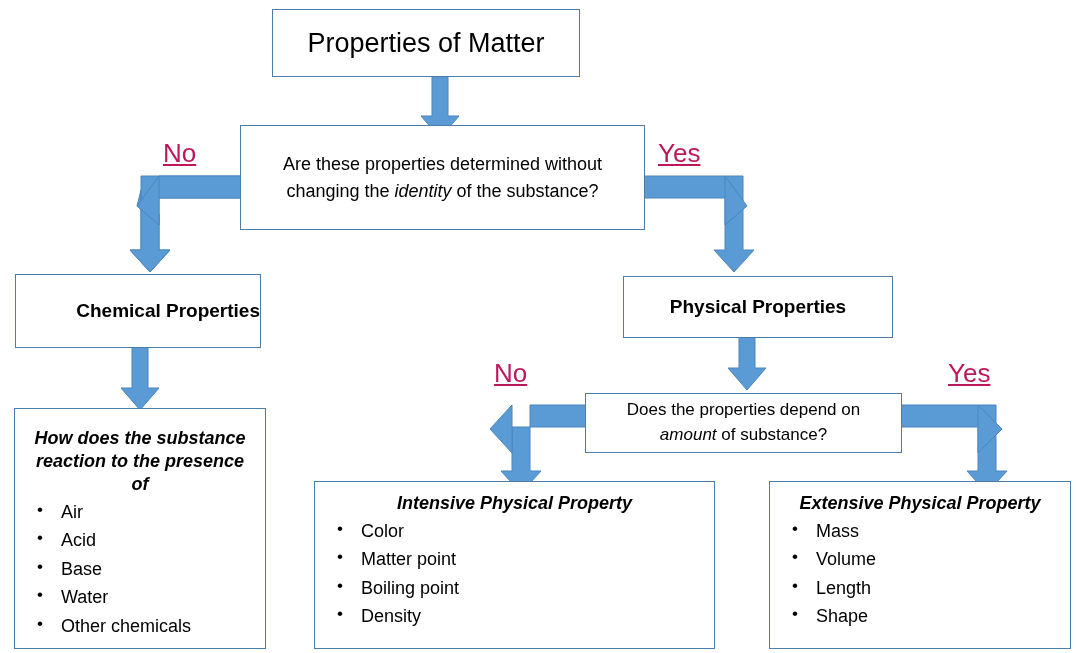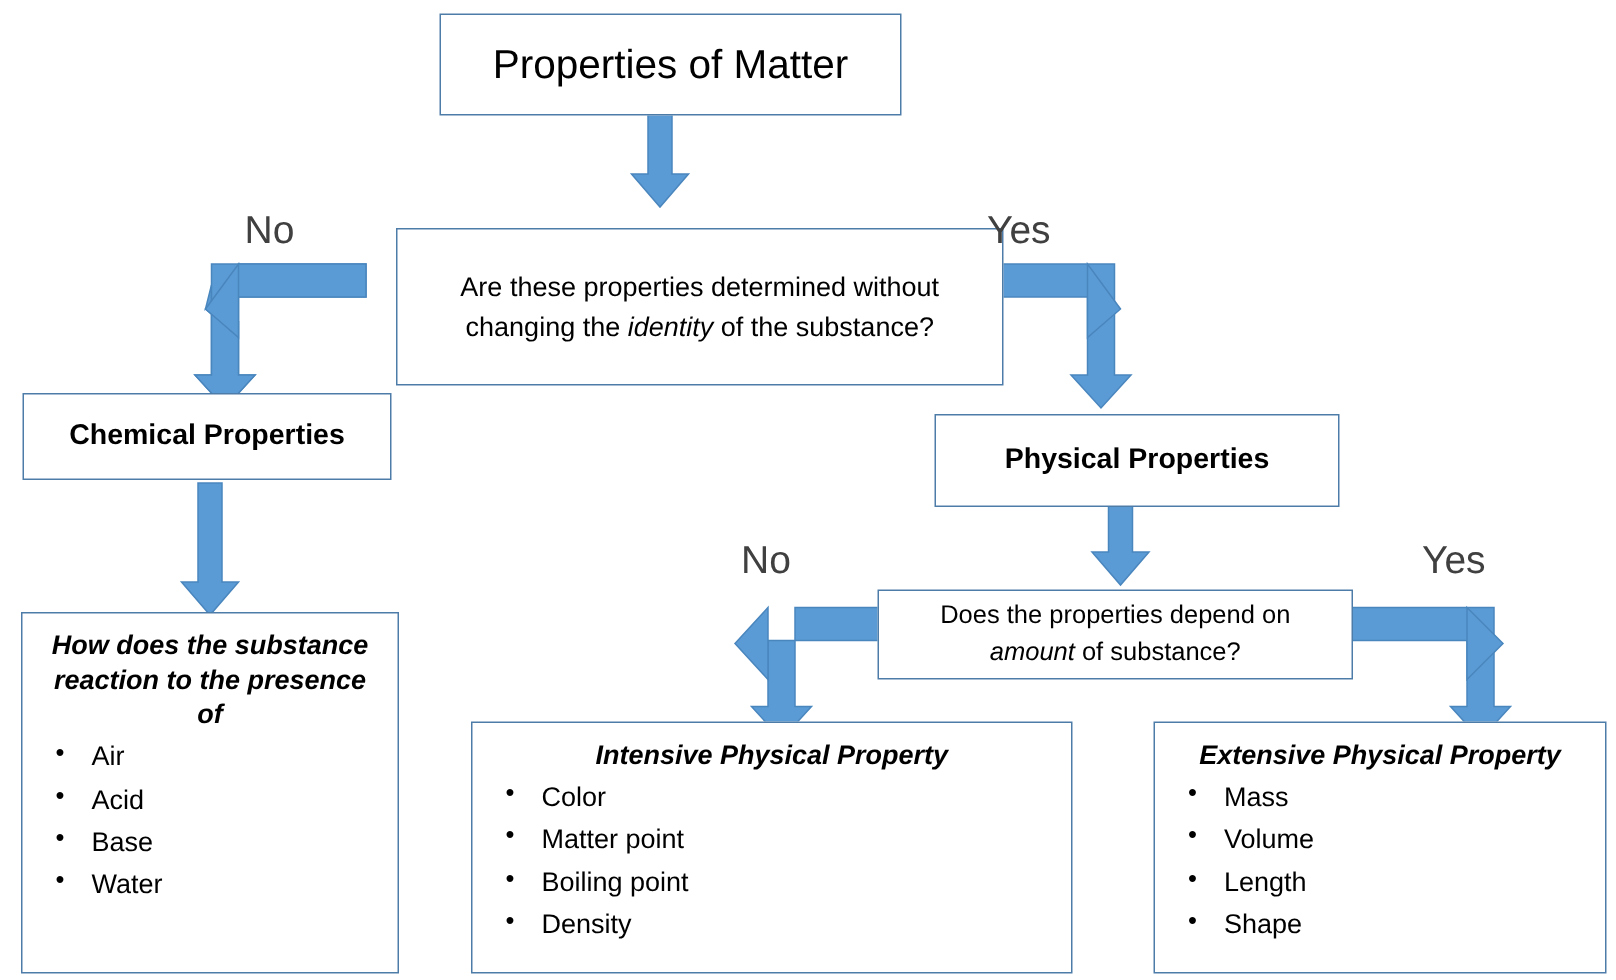--- a/index.html
+++ b/index.html
@@ -73,22 +73,23 @@
     fill: #5B9BD5;
     stroke: #4A86BE;
     stroke-width: 1;
     stroke-linejoin: miter;
   }
 
   .edge-label {
     position: absolute;
     z-index: 6;
     font-weight: 400;
-    color: #404040;
+    color: #be185d;
     white-space: nowrap;
+    text-decoration: underline;
   }
 </style>
 </head>
 <body>
 
 <div id="canvas">
 
   <svg class="arrow-svg" style="left:418px; top:72px;" width="44" height="68" viewBox="0 0 44 68">
     <polygon class="arrow-shape" points="14,0 30,0 30,44 41,44 22,66 3,44 14,44"></polygon>
   </svg>
@@ -115,49 +116,50 @@
   <svg class="arrow-svg" style="left:470px; top:395px;" width="125" height="100" viewBox="0 0 125 100">
     <polygon class="arrow-shape" points="125,10 125,32 42,32 42,48 42,76 31,76 51,98 71,76 60,76 60,32 60,10"></polygon>
     <polygon class="arrow-shape" points="42,10 42,58 20,34"></polygon>
   </svg>
 
   <svg class="arrow-svg" style="left:895px; top:395px;" width="130" height="100" viewBox="0 0 130 100">
     <polygon class="arrow-shape" points="0,10 0,32 83,32 83,48 83,76 72,76 92,98 112,76 101,76 101,32 101,10"></polygon>
     <polygon class="arrow-shape" points="83,10 83,58 107,34"></polygon>
   </svg>
 
-  <div class="box" style="left:293px; top:9px; width:308px; height:68px;">
+  <div class="box" style="left:272px; top:9px; width:308px; height:68px;">
     <div class="box-title title-plain" style="font-size:27px;">Properties of Matter</div>
   </div>
 
-  <div class="box" style="left:240px; top:152px; width:405px; height:105px;margin-left:24px;">
+  <div class="box" style="left:240px; top:125px; width:405px; height:105px;">
     <div class="decision-text" style="font-size:18px;">
       <span>Are these properties determined without changing the </span><span class="em">identity</span><span> of the substance?</span>
     </div>
   </div>
 
   <div class="edge-label" style="left:163px; top:138px; font-size:26px;">No</div>
 
   <div class="edge-label" style="left:658px; top:138px; font-size:26px;">Yes</div>
 
-  <div class="box" style="left:15px; top:262px; width:246px; height:58px;">
+  <div class="box" style="left:15px; top:274px; width:246px; height:74px;align-items:flex-end;">
     <div class="box-title title-bold" style="font-size:19px;">Chemical Properties</div>
   </div>
 
   <div class="box" style="left:623px; top:276px; width:270px; height:62px;">
     <div class="box-title title-bold" style="font-size:19px;">Physical Properties</div>
   </div>
 
-  <div class="box" style="left:14px; top:408px; width:252px; height:241px; justify-content:flex-start; padding-top:10px;">
+  <div class="box" style="left:14px; top:408px; width:252px; height:241px; justify-content:center; padding-top:10px;">
     <div class="box-title title-bolditalic" style="font-size:18px; padding:0 14px;">How does the substance reaction to the presence of</div>
     <ul class="bullets" style="font-size:18px;">
       <li>Air</li>
       <li>Acid</li>
       <li>Base</li>
       <li>Water</li>
+      <li>Other chemicals</li>
     </ul>
   </div>
 
   <div class="box" style="left:585px; top:393px; width:317px; height:60px;">
     <div class="decision-text" style="font-size:17px;">
       <span>Does the properties depend on </span><span class="em">amount</span><span> of substance?</span>
     </div>
   </div>
 
   <div class="edge-label" style="left:494px; top:358px; font-size:26px;">No</div>

